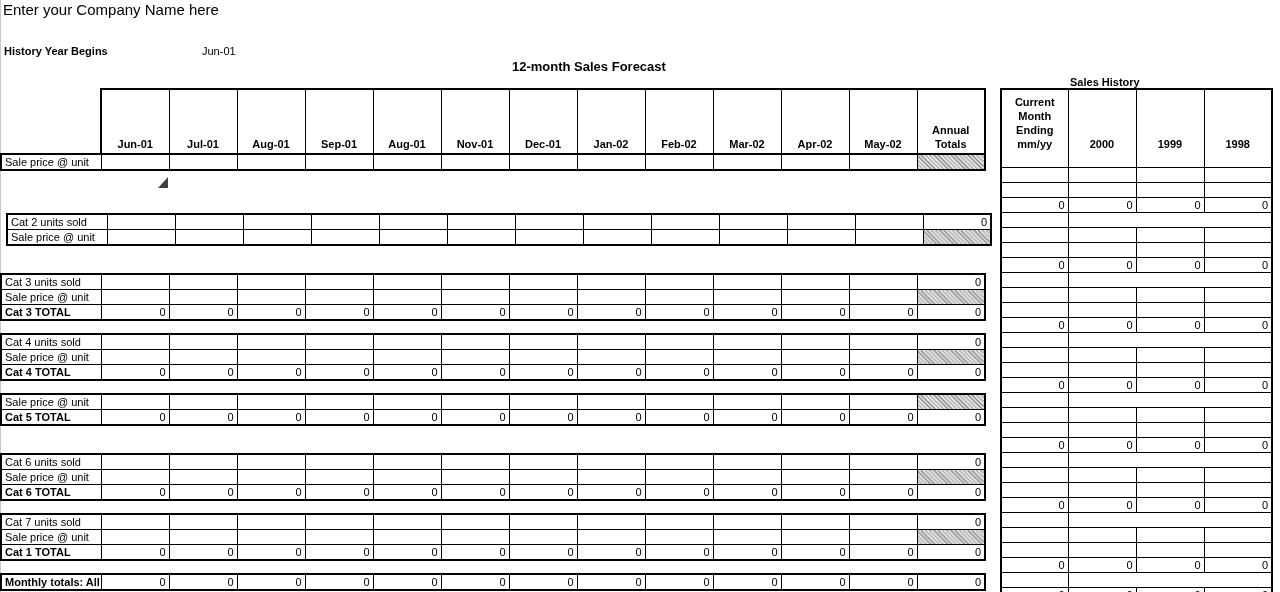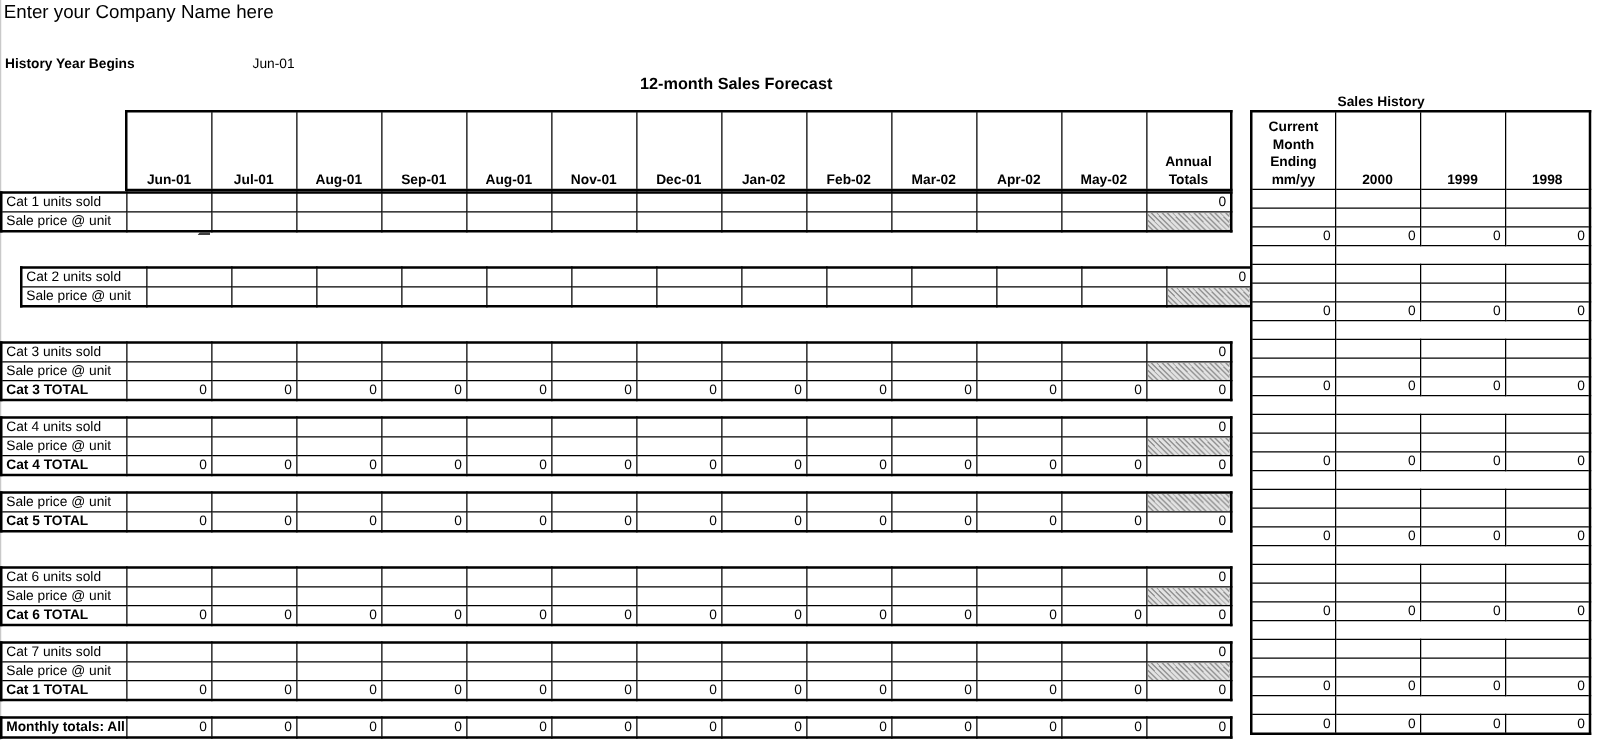--- a/index.html
+++ b/index.html
@@ -9,21 +9,21 @@
     overflow:hidden;
   }
   .edge-line{position:absolute;left:0;top:0;width:1px;height:592px;background:#c9c9c9;}
   .company-name{position:absolute;left:3px;top:1px;font-size:15px;white-space:nowrap;}
   .fiscal-label{position:absolute;left:4px;top:45px;font-weight:bold;white-space:nowrap;}
   .fiscal-value{position:absolute;left:202px;top:45px;white-space:nowrap;}
   .forecast-title{position:absolute;left:512px;top:59px;font-size:13px;font-weight:bold;white-space:nowrap;}
   .history-title{position:absolute;left:1070px;top:76px;font-size:11px;font-weight:bold;white-space:nowrap;}
   table{border-collapse:collapse;table-layout:fixed;position:absolute;background:#fff;border:2px solid #000;}
   td{border:1px solid #000;height:14px;line-height:14px;padding:0;overflow:hidden;white-space:nowrap;font-size:11px;}
-  td.hcell{vertical-align:bottom;text-align:center;font-weight:bold;padding-bottom:0;white-space:pre-line;line-height:14px;}
+  td.hcell{vertical-align:bottom;text-align:center;font-weight:bold;padding-bottom:16px;white-space:pre-line;line-height:14px;}
   td.hcell.tall{height:61px;}
   td.lab{padding-left:3px;text-align:left;}
   td.num{text-align:right;padding-right:3px;}
   td.bold{font-weight:bold;}
   td.hatch{background:repeating-linear-gradient(45deg,#8f8f8f 0px,#8f8f8f 1px,#e3e3e3 1px,#e3e3e3 3px);}
   td.sp{border-left:none;border-right:none;}
   td.sp-first{border-right:1px solid #000;}
   .cursor{
     position:absolute;left:158px;top:177px;width:10px;height:11px;background:#404040;
     clip-path:polygon(100% 0,100% 100%,0 100%);
@@ -90,54 +90,38 @@
         <col style="width: 68px;">
         <col style="width: 68px;">
         <col style="width: 68px;">
         <col style="width: 68px;">
         <col style="width: 68px;">
         <col style="width: 68px;">
         <col style="width: 68px;">
       </colgroup>
       <tbody>
         <tr>
-          <td class="lab">Cat 1 units sold</td>
-          <td class="num"></td>
-          <td class="num"></td>
-          <td class="num"></td>
-          <td class="num"></td>
-          <td class="num"></td>
-          <td class="num"></td>
-          <td class="num"></td>
-          <td class="num"></td>
-          <td class="num"></td>
-          <td class="num"></td>
-          <td class="num"></td>
-          <td class="num"></td>
-          <td class="num">0</td>
-        </tr>
-        <tr>
           <td class="lab">Sale price @ unit</td>
           <td class="num"></td>
           <td class="num"></td>
           <td class="num"></td>
           <td class="num"></td>
           <td class="num"></td>
           <td class="num"></td>
           <td class="num"></td>
           <td class="num"></td>
           <td class="num"></td>
           <td class="num"></td>
           <td class="num"></td>
           <td class="num"></td>
           <td class="hatch"></td>
         </tr>
       </tbody>
     </table>
-    <table style="left: 16px; top: 213px;">
+    <table style="left: 6px; top: 213px;">
       <colgroup>
         <col style="width: 100px;">
         <col style="width: 68px;">
         <col style="width: 68px;">
         <col style="width: 68px;">
         <col style="width: 68px;">
         <col style="width: 68px;">
         <col style="width: 68px;">
         <col style="width: 68px;">
         <col style="width: 68px;">

